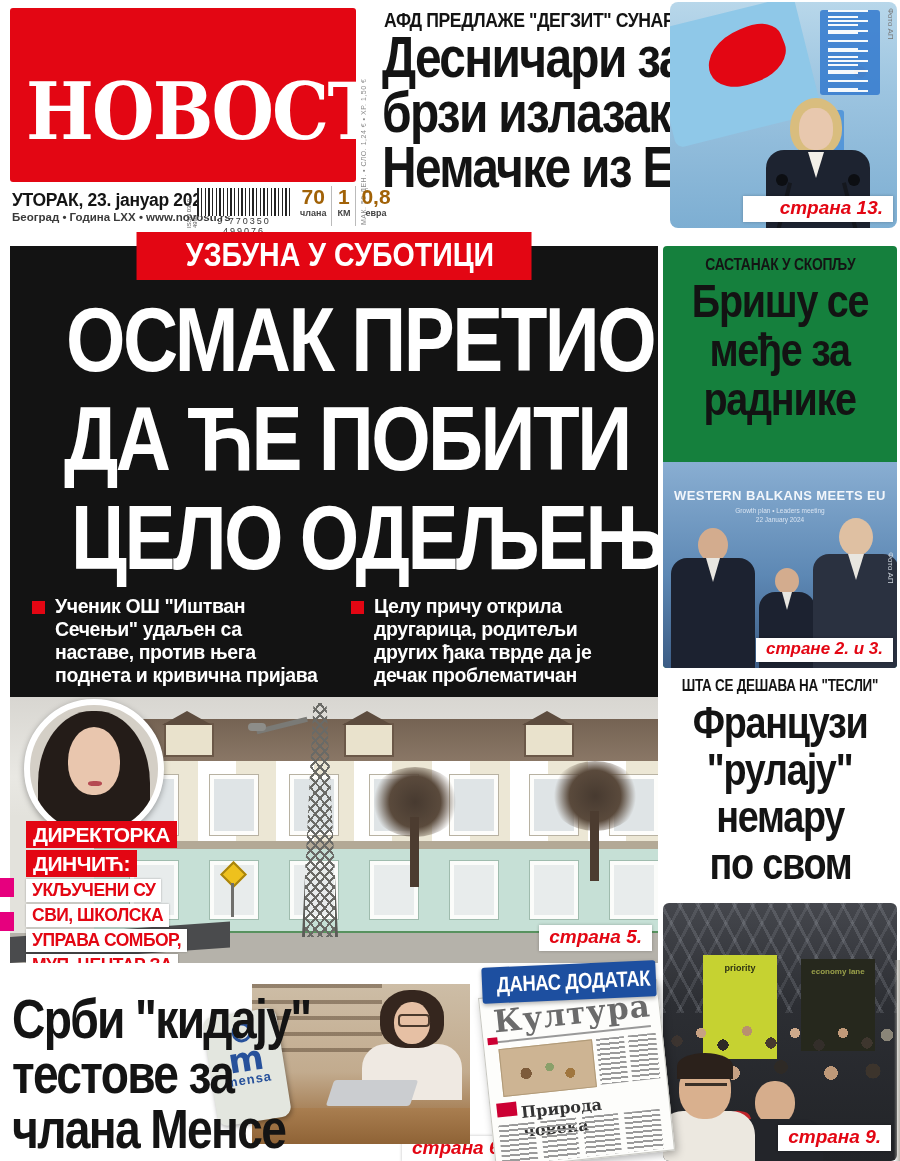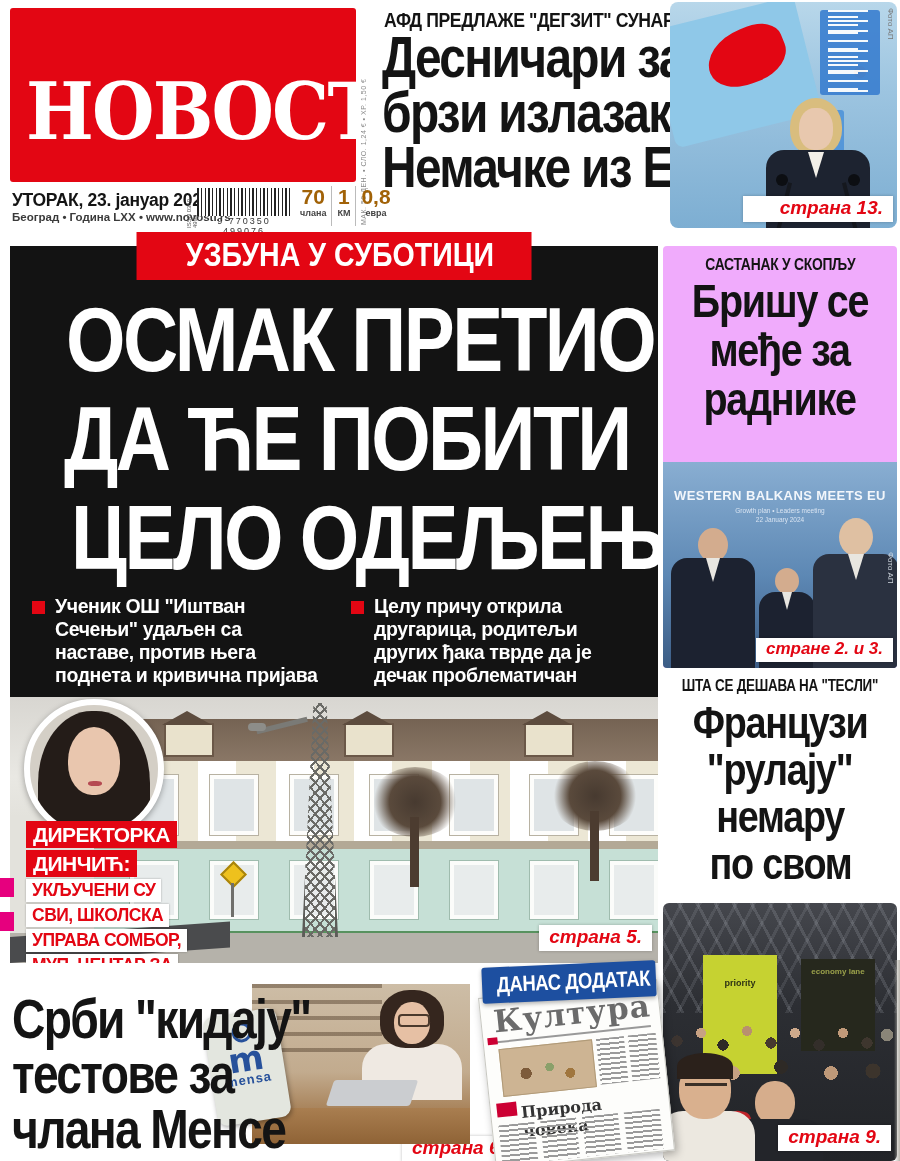--- a/index.html
+++ b/index.html
@@ -112,21 +112,21 @@
   .hair{position:absolute;left:8px;top:6px;width:112px;height:150px;background:#241c18;border-radius:48% 48% 40% 40%;}
   .faceoval{position:absolute;left:38px;top:22px;width:52px;height:68px;background:#e9c6ae;border-radius:50% 50% 46% 46%;}
   .lips{position:absolute;left:58px;top:76px;width:14px;height:5px;background:#b54a52;border-radius:40%;}
   .capwrap{position:absolute;left:16px;top:124px;line-height:0;}
   .capred{display:inline-block;background:#e30613;color:#fff;font-weight:bold;font-size:21px;
           line-height:25px;padding:1px 7px;margin-bottom:2px;letter-spacing:-.5px;}
   .capwhite{display:inline-block;background:#fff;color:#e30613;font-weight:bold;font-size:17.5px;
             line-height:21px;padding:1px 6px;margin-bottom:2px;letter-spacing:-.5px;box-shadow:0 0 2px rgba(0,0,0,.3);}
 
   
-  .skopje{left:663px;top:246px;width:234px;height:422px;background:#f0abfc;border-radius:4px;overflow:hidden;}
+  .skopje{left:663px;top:246px;width:234px;height:422px;background:#15803d;border-radius:4px;overflow:hidden;}
   .rkick{text-align:center;font-weight:bold;font-size:16.5px;letter-spacing:-.3px;padding-top:9px;}
   .rline{text-align:center;font-weight:bold;font-size:47px;line-height:49px;letter-spacing:-1.5px;color:#131313;}
   .skphoto{position:absolute;left:0;right:0;bottom:0;height:206px;
            background:linear-gradient(180deg,#89aed2 0%,#5d88b4 55%,#3c5d86 100%);}
   .wbtitle{position:absolute;left:0;right:0;top:26px;text-align:center;color:#f2f6fb;font-weight:bold;
            font-size:13px;letter-spacing:.4px;}
   .wbsub{position:absolute;left:0;right:0;top:44px;text-align:center;color:#d8e4f2;font-size:6.5px;line-height:9px;}
   .fig{position:absolute;bottom:0;}
   .fhead{position:absolute;left:50%;transform:translateX(-50%);border-radius:50%;background:#d3ac8e;}
   .fbody{position:absolute;bottom:0;left:0;background:#1c2230;border-radius:16px 16px 0 0;}
@@ -134,21 +134,21 @@
           clip-path:polygon(50% 100%,0 0,100% 0);}
   .skcredit{position:absolute;right:2px;top:90px;color:#cfd6de;font-size:8px;writing-mode:vertical-rl;}
   .tesla{left:663px;top:673px;width:234px;height:225px;background:#fff;}
   .tline{text-align:center;font-weight:bold;font-size:45px;line-height:47px;letter-spacing:-1.5px;}
   .crowd{left:663px;top:903px;width:234px;height:258px;border-radius:6px;overflow:hidden;
          background:linear-gradient(180deg,#45474d 0%,#2c2e33 40%,#222428 100%);}
   .ceiling{position:absolute;left:0;top:0;right:0;height:110px;
     background:repeating-linear-gradient(62deg,rgba(200,205,215,.16) 0 3px,transparent 3px 16px),
                repeating-linear-gradient(-62deg,rgba(200,205,215,.12) 0 3px,transparent 3px 16px);}
   .ysign{position:absolute;left:40px;top:52px;width:74px;height:96px;background:#c6d231;color:#2e3313;
-         font-size:9px;font-weight:bold;text-align:center;padding-top:23px;}
+         font-size:9px;font-weight:bold;text-align:center;padding-top:8px;}
   .dsign{position:absolute;left:138px;top:56px;width:74px;height:84px;background:#26281d;color:#9aa04a;
          font-size:8px;font-weight:bold;text-align:center;padding-top:8px;}
   .heads{position:absolute;left:0;right:0;top:118px;height:80px;
     background:
       radial-gradient(circle 9px at 14px 20px,#3c3430 62%,transparent 63%),
       radial-gradient(circle 8px at 38px 12px,#c7a183 62%,transparent 63%),
       radial-gradient(circle 9px at 60px 24px,#2e2a26 62%,transparent 63%),
       radial-gradient(circle 8px at 84px 10px,#b98f6f 62%,transparent 63%),
       radial-gradient(circle 9px at 108px 22px,#46382e 62%,transparent 63%),
       radial-gradient(circle 8px at 132px 12px,#cda98b 62%,transparent 63%),

